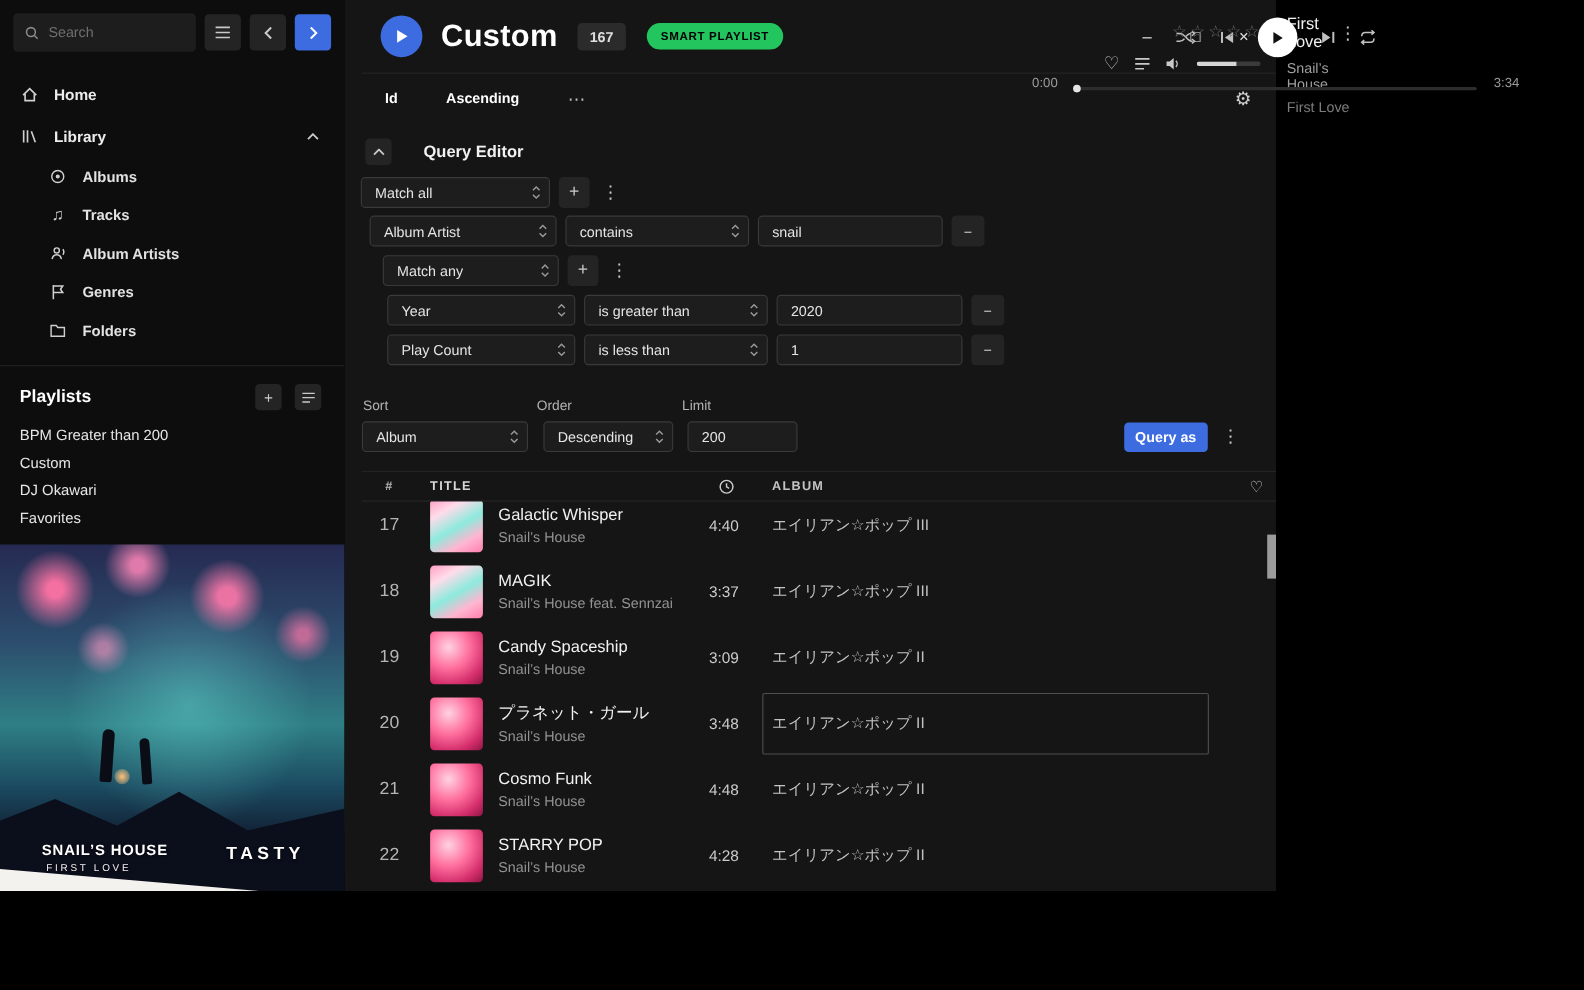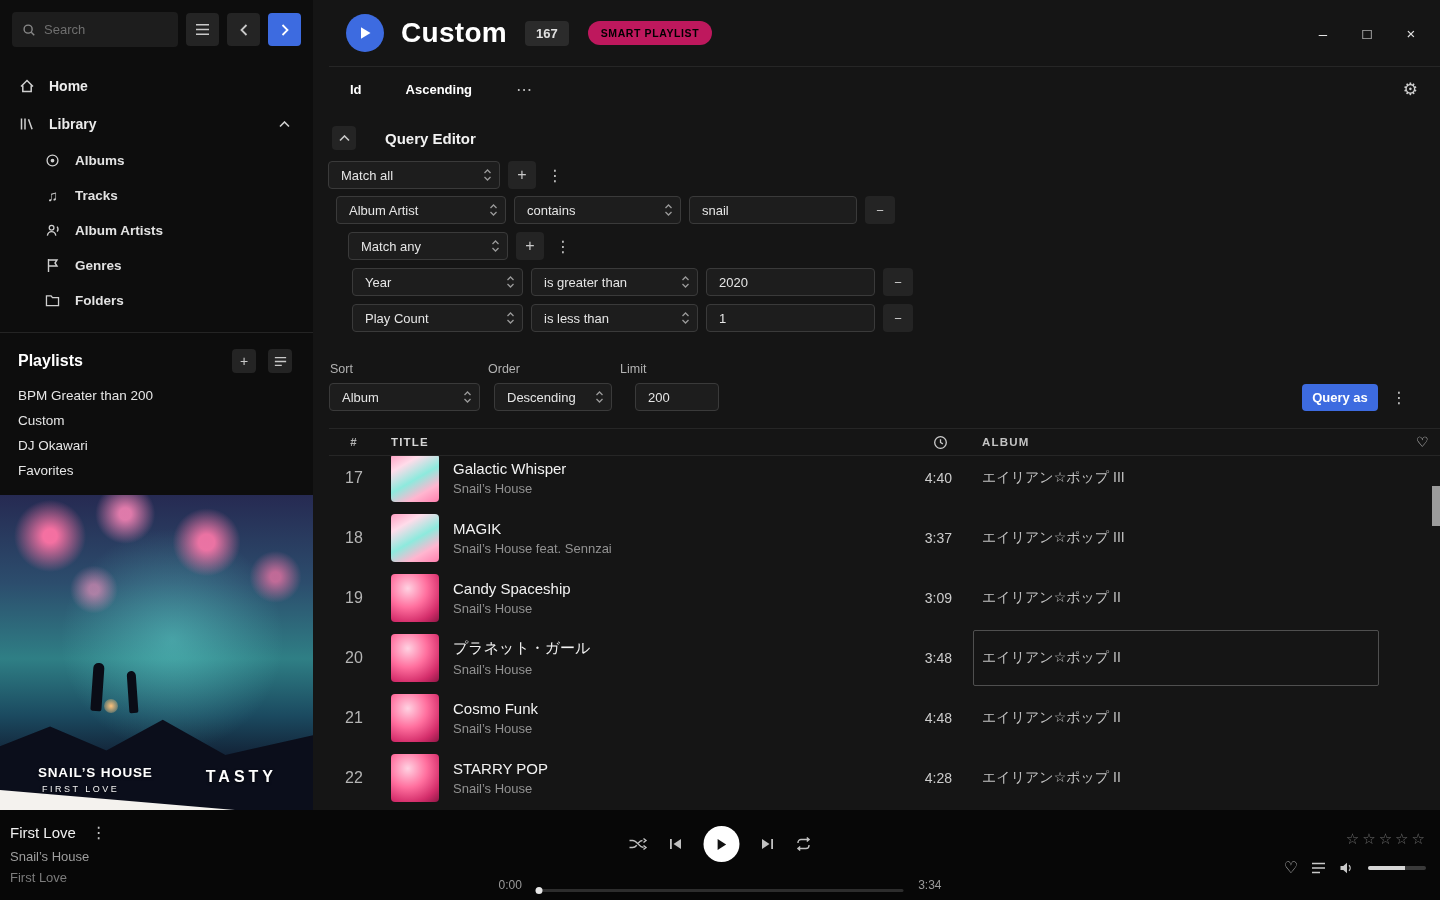--- a/index.html
+++ b/index.html
@@ -1,18 +1,18 @@
 <!DOCTYPE html>
 <html><head>
 <meta charset="utf-8">
 <style>
   * { box-sizing: border-box; margin: 0; padding: 0; }
   html,body { width:1440px; height:900px; overflow:hidden; background:#000;
     font-family:"Liberation Sans","DejaVu Sans",sans-serif; }
-  .app { width:1440px; height:900px; display:flex; flex-direction:column; }
+  .app { width:1440px; height:900px; display:flex; }
   .app-body { display:flex; height:810px; }
 
   
   .sidebar { width:313px; background:#0d0d0d; display:flex; flex-direction:column; position:relative; color:#e8e8e8; }
   .side-controls { display:flex; gap:8px; padding:12px; align-items:center; }
   .search-box { width:166px; height:35px; background:#1d1d1d; border-radius:4px; display:flex; align-items:center; padding:0 10px; gap:8px; color:#8a8a8a; }
   .search-input { flex:1; background:transparent; border:none; outline:none; color:#ddd; font-size:13px; min-width:0; }
   .search-input::placeholder { color:#6f6f6f; }
   .sq-btn { width:33px; height:33px; background:#242424; border:none; border-radius:4px; color:#c9c9c9; display:flex; align-items:center; justify-content:center; cursor:pointer; font-size:15px; }
   .sq-btn.accent { background:#3d6be0; color:#fff; }
@@ -56,21 +56,21 @@
   .art-artist { font-size:13.5px; font-weight:700; letter-spacing:.8px; }
   .art-album { font-size:9px; letter-spacing:2.5px; margin-top:4px; margin-left:4px; color:#f2f2f2; }
   .art-brand { position:absolute; right:36px; bottom:24px; color:#fff; font-size:16px; font-weight:700; letter-spacing:4px; text-shadow:0 1px 3px rgba(0,0,0,.6); }
 
   
   main { flex:1; background:#151515; display:flex; flex-direction:column; color:#ddd; min-width:0; }
   .main-header { height:67px; display:flex; align-items:center; padding-left:17px; margin-left:16px; border-bottom:1px solid #262626; }
   .play-circle { width:38px; height:38px; border-radius:50%; background:#3d6be0; border:none; display:flex; align-items:center; justify-content:center; cursor:pointer; flex:none; }
   .page-title { font-size:28px; font-weight:800; color:#fff; margin-left:17px; letter-spacing:.3px; }
   .count-badge { margin-left:18px; background:#2b2b2b; color:#e0e0e0; font-size:13px; font-weight:700; padding:5px 11px; border-radius:4px; }
-  .smart-pill { margin-left:19px; background:#be185d; color:#000; font-size:10.5px; font-weight:800; letter-spacing:.6px; padding:6px 13px; border-radius:12px; }
+  .smart-pill { margin-left:19px; background:#22c55e; color:#000; font-size:10.5px; font-weight:800; letter-spacing:.6px; padding:6px 13px; border-radius:12px; }
   .win-controls { margin-left:auto; display:flex; gap:30px; padding-right:22px; color:#e3e3e3; font-size:15px; }
   .win-controls span { cursor:pointer; width:14px; text-align:center; }
 
   .subheader { height:45px; display:flex; align-items:center; padding-left:21px; margin-left:16px;gap:20px; }
   .subheader .sh-bold { font-size:13px; font-weight:700; color:#fff; }
   .subheader .sh-bold + .sh-bold { margin-left:24px; }
   .subheader .hdots { margin-left:24px; color:#bbb; font-size:16px; cursor:pointer; }
   .subheader .gear { margin-left:auto; margin-right:22px; color:#cfcfcf; font-size:17px; cursor:pointer; }
 
   .qe { margin-left:16px; }
@@ -88,21 +88,21 @@
   .sel-arrows { color:#9a9a9a; }
   .txt { height:28px; background:#1d1d1d; border:1px solid #3a3a3a; border-radius:4px; padding:0 12px; color:#e5e5e5; font-size:13px; outline:none; }
   .w-match { width:172px; } .w-field { width:170px; } .w-op { width:167px; } .w-val { width:168px; }
   .qbtn { width:28px; height:28px; font-size:16px; }
   .minus-btn { width:30px; height:28px; background:#242424; border:none; border-radius:4px; color:#cfcfcf; cursor:pointer; font-size:13px; }
   .vdots { color:#c5c5c5; font-size:16px; padding:0 3px; cursor:pointer; }
 
   .sort-row { margin:30px 16px 0 16px; display:flex; align-items:flex-end; }
   .fcol { display:flex; flex-direction:column; }
   .fcol label { font-size:12.5px; color:#b2b2b2; margin:0 0 7px 1px; }
-  .w-sort { width:151px; } .w-order { width:118px; margin-left:7px; } .w-limit { width:84px; margin-left:16px; }
+  .w-sort { width:151px; } .w-order { width:118px; margin-left:7px; } .w-limit { width:100px; margin-left:6px; }
   .fcol + .fcol { margin-left:7px; }
   .flex-sp { flex:1; }
   .save-btn { width:76px; height:27px; background:#3d6be0; color:#fff; border:none; border-radius:4px; font-size:13px; font-weight:700; cursor:pointer; }
   .sort-row .vdots { margin-left:10px; margin-right:14px; align-self:flex-end; padding-bottom:4px; }
 
   
   .thead { margin:17px 0 0 16px; height:28px; border-top:1px solid #262626; border-bottom:1px solid #262626;
     display:flex; align-items:center; color:#d6d6d6; font-size:11.5px; font-weight:700; letter-spacing:1.2px; }
   .c-num { width:50px; text-align:center; flex:none; color:#b5b5b5; }
   .c-main { flex:1; display:flex; align-items:center; padding-left:12px; min-width:0; }

